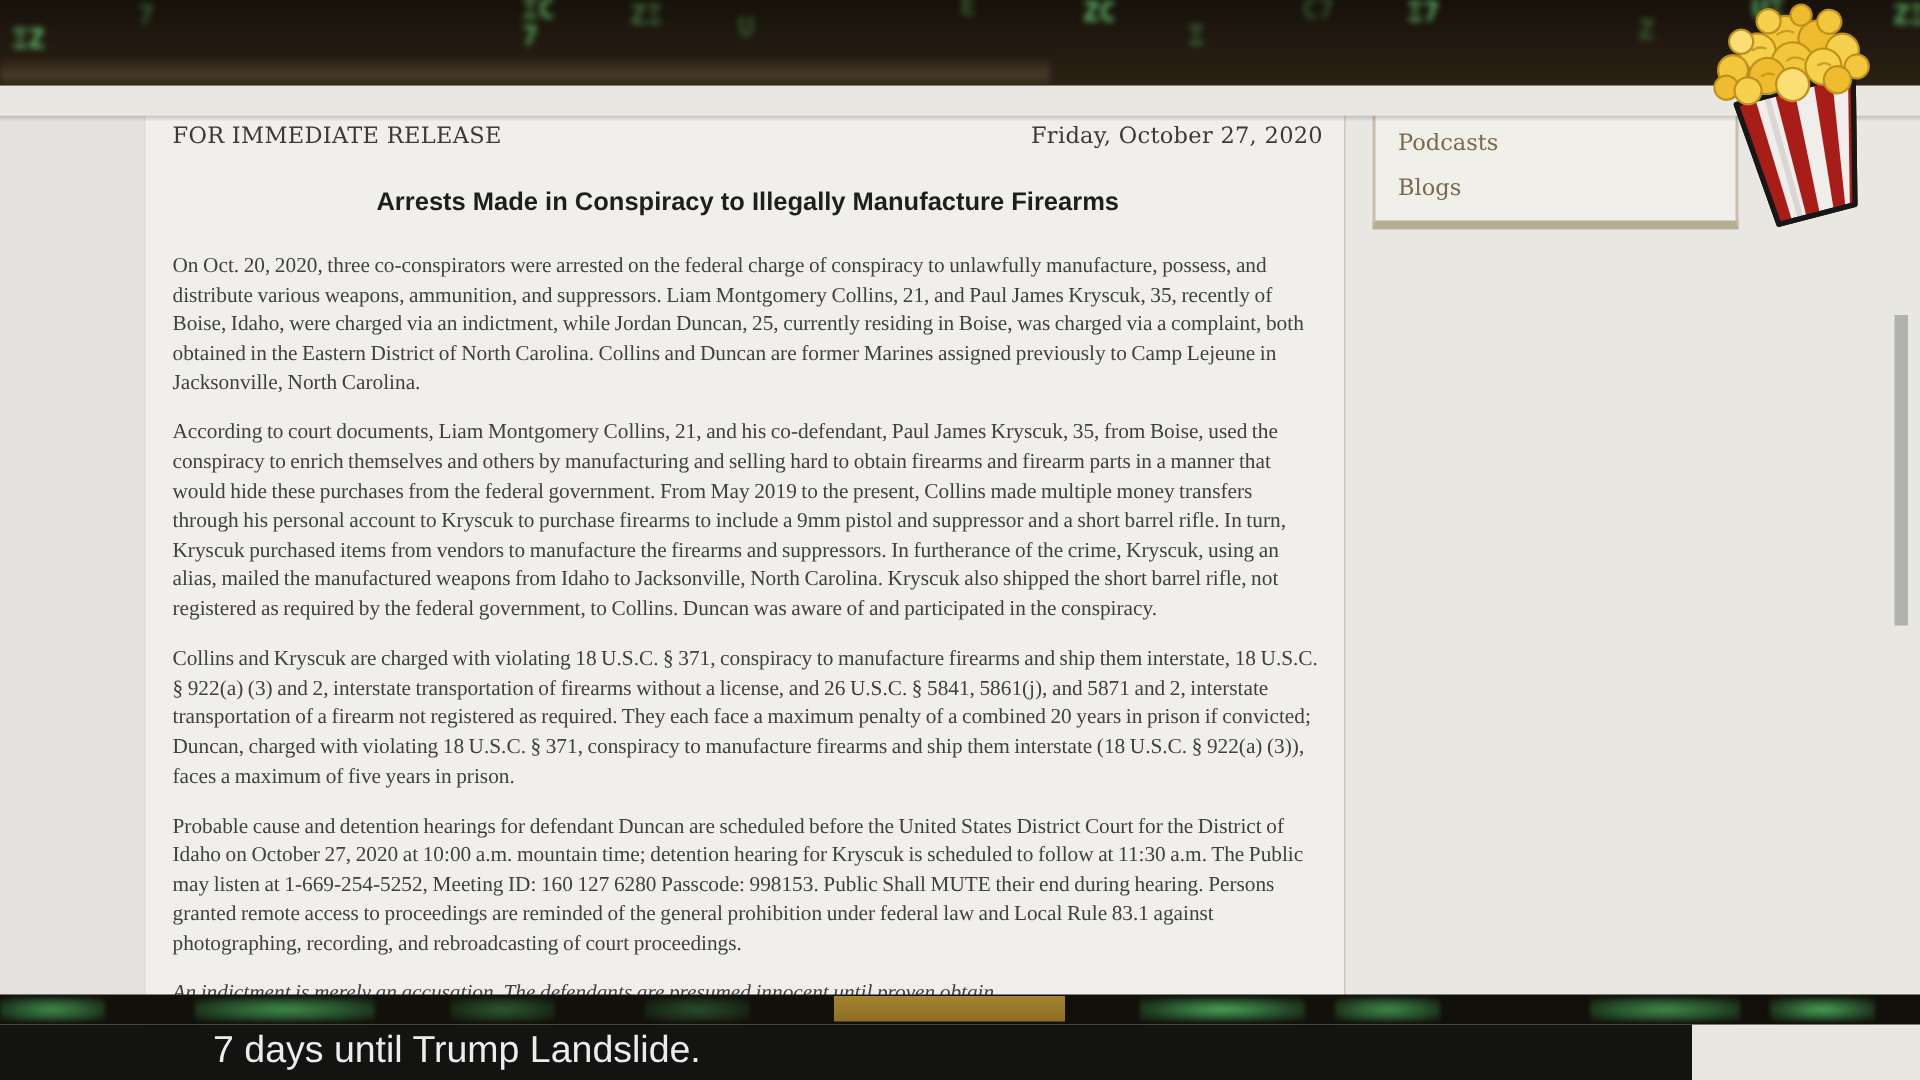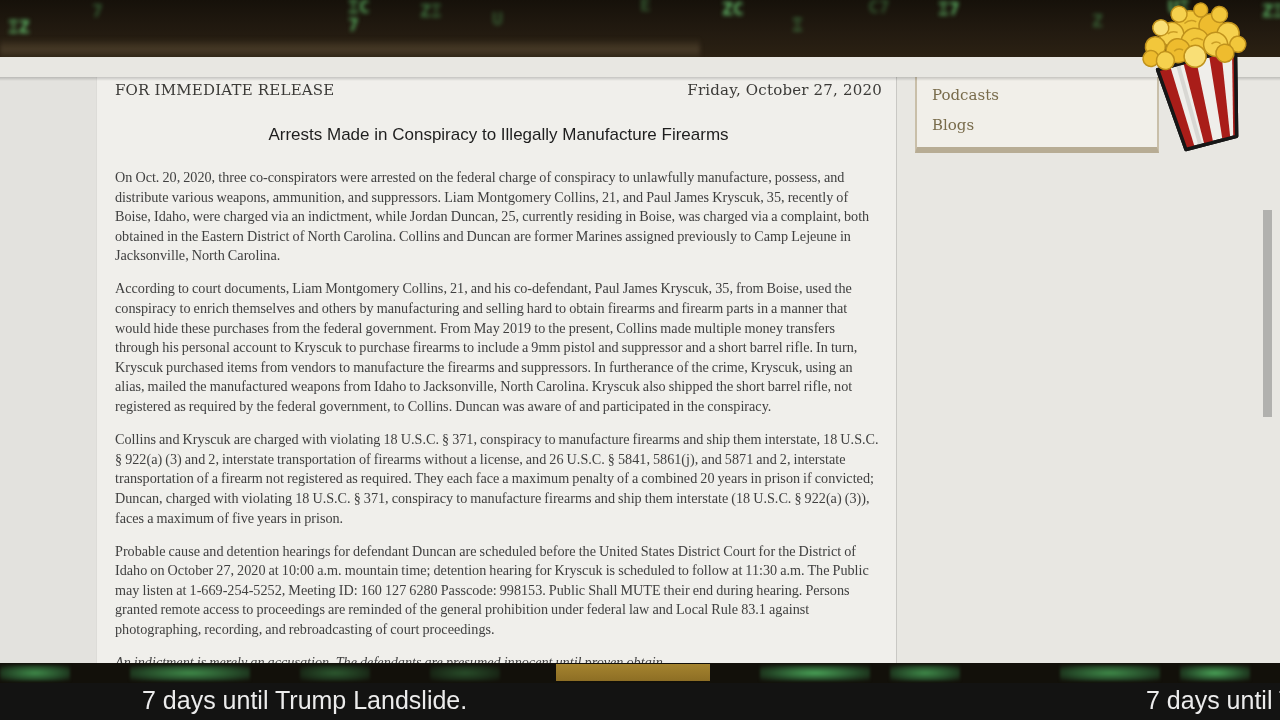--- a/index.html
+++ b/index.html
@@ -54,21 +54,21 @@
   .sheet {
     position:absolute; left:96px; top:0; width:801px; height:100%;
     background:#f0efeb; border-right:1px solid #c9c8c4; border-left:1px solid #dddcd8;
     padding:0 14px 0 18px;
   }
   .doc-header {
     display:flex; justify-content:space-between; margin-top:4px;
     font-family:"DejaVu Serif", serif; font-size:15px; color:#3b3a37; letter-spacing:.2px;
   }
   .doc-title {
-    margin-top:26px; text-align:center; font-weight:normal; font-size:17px;
+    margin-top:26px; text-align:center; font-weight:bold; font-size:17px;
     color:#1e1e1e; font-family:"Liberation Sans", sans-serif;
   }
   .doc-body {
     margin-top:23px; font-family:"Liberation Serif", serif;
     font-size:14.2px; line-height:19.6px; color:#404040; word-spacing:-0.5px;
   }
   .doc-body p { margin:0 0 13.5px 0; }
   .footnote { font-style:italic; }
 
   
@@ -103,21 +103,21 @@
   .gblob {
     position:absolute; top:2px; width:70px; height:16px; filter:blur(1.5px);
     background:radial-gradient(ellipse at center, #3f8a49 0%, #234526 60%, rgba(0,0,0,0) 100%);
   }
   .b0{left:0px;} .b1{left:130px;width:120px;} .b2{left:300px;opacity:.6;}
   .b3{left:430px;opacity:.5;} .b4{left:760px;width:110px;background:radial-gradient(ellipse at center,#49a257 0%,#234526 60%,rgba(0,0,0,0) 100%);}
   .b5{left:890px;} .b6{left:1060px;width:100px;} .b7{left:1180px;background:radial-gradient(ellipse at center,#49a257 0%,#234526 60%,rgba(0,0,0,0) 100%);}
 
   
   .ticker {
-    position:absolute; left:0; top:683px; width:1280px; height:37px;
+    position:absolute; left:0; top:683px; width:1128px; height:37px;
     background:#131312; overflow:hidden; z-index:30;
   }
   .ticker-text {
     position:absolute; top:3px; white-space:nowrap;
     font-family:"Liberation Sans", sans-serif; font-size:25px; color:#ececec;
   }
   .t-left { left:142px; }
   .t-right { left:1146px; }
 </style>
 </head>

